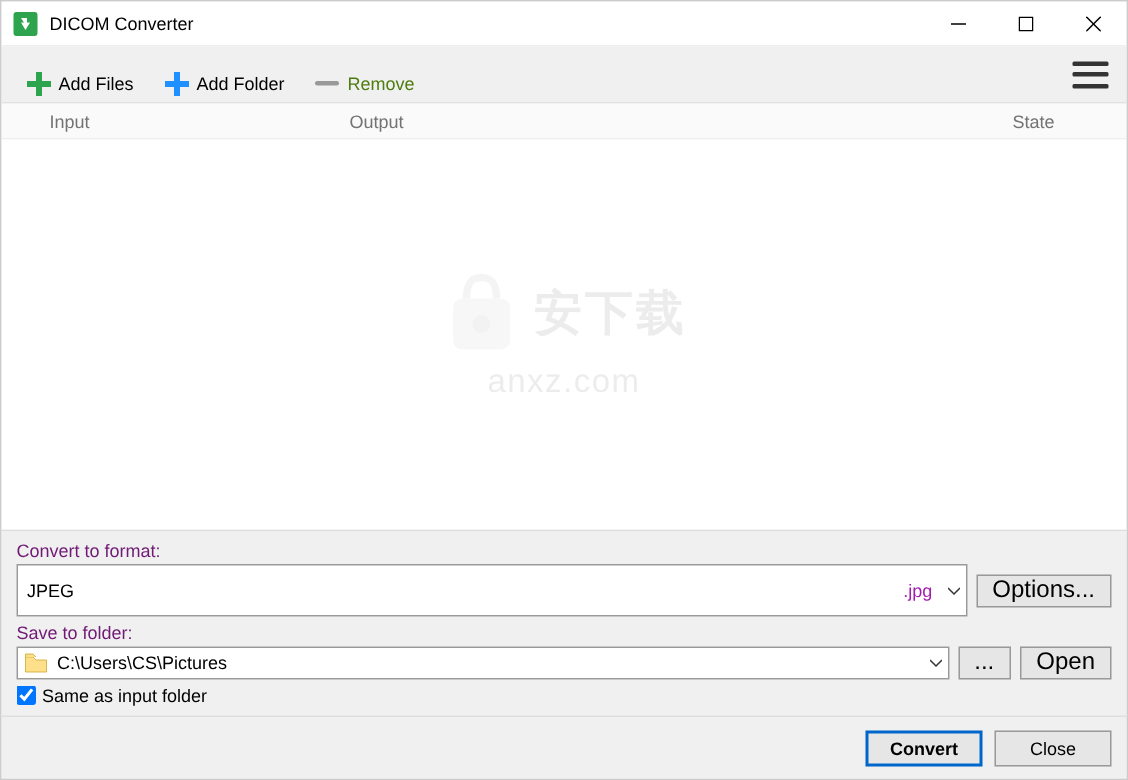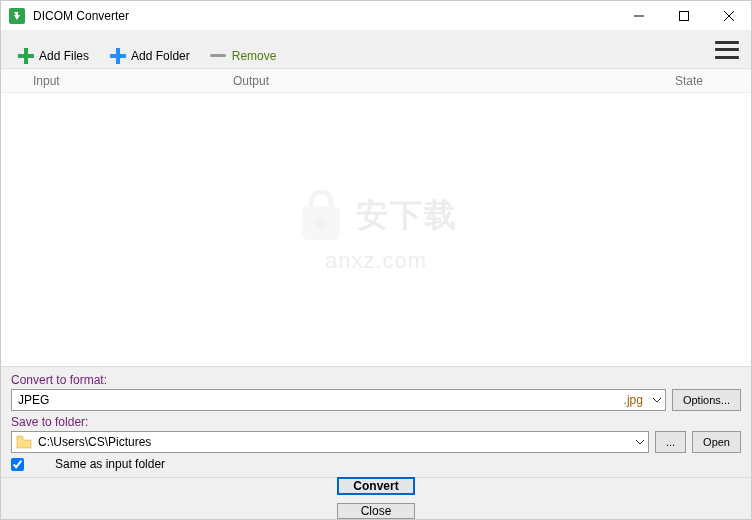--- a/index.html
+++ b/index.html
@@ -30,32 +30,32 @@
 .list-area { flex: 1; background: #fff; position: relative; overflow: hidden; }
 .watermark { position: absolute; top: 50%; left: 50%; transform: translate(-50%, -50%); display: flex; flex-direction: column; align-items: center; opacity: 0.15; pointer-events: none; }
 .watermark-top { display: flex; align-items: center; gap: 8px; }
 .wm-lock { width: 54px; height: 60px; }
 .wm-text-cn { font-size: 32px; font-weight: bold; color: #888; letter-spacing: 2px; }
 .wm-text-en { font-size: 22px; color: #888; letter-spacing: 1px; margin-top: 2px; }
 
 .bottom-panel { background: #f0f0f0; padding: 6px 10px; border-top: 1px solid #ddd; }
 .panel-row { display: flex; align-items: center; margin-bottom: 4px; }
 .panel-label { font-size: 12px; color: #701a75; margin-bottom: 2px; }
-.format-select { flex: 1; height: 22px; background: #fff; border: 1px solid #999; display: flex; align-items: center; padding: 0 6px; font-size: 12px; position: relative; }
+.format-select { flex: 1; height: 35px; background: #fff; border: 1px solid #999; display: flex; align-items: center; padding: 0 6px; font-size: 12px; position: relative; }
 .format-select .fmt-name { flex: 1; }
-.format-select .fmt-ext { color: #a16207; margin-right: 16px; }
+.format-select .fmt-ext { color: #a21caf; margin-right: 16px; }
 .format-select .chev { position: absolute; right: 4px; }
-.side-btn { height: 22px; padding: 0 10px; margin-left: 6px; background: #e6e6e6; border: 1px solid #999; font-size: 11px; display: flex; align-items: center; cursor: pointer; }
+.side-btn { height: 22px; padding: 0 10px; margin-left: 6px; background: #e6e6e6; border: 1px solid #999; font-size: 16px; display: flex; align-items: center; cursor: pointer; }
 .folder-select { flex: 1; height: 22px; background: #fff; border: 1px solid #999; display: flex; align-items: center; padding: 0 4px; font-size: 12px; position: relative; }
 .folder-icon { width: 16px; height: 14px; margin-right: 6px; }
 .folder-select .chev { position: absolute; right: 4px; }
-.checkbox-row { display: flex; align-items: center; margin-top: 2px; gap: 27px; }
+.checkbox-row { display: flex; align-items: flex-start; margin-top: 2px; }
 .checkbox-row input { margin-right: 4px; }
 
-.footer { height: 42px; background: #f0f0f0; border-top: 1px solid #ddd; display: flex; align-items: center; justify-content: flex-end; padding: 0 10px; gap: 8px; flex-direction: column; }
+.footer { height: 42px; background: #f0f0f0; border-top: 1px solid #ddd; display: flex; align-items: center; justify-content: flex-end; padding: 0 10px; gap: 8px; }
 .footer-btn { height: 24px; min-width: 78px; background: #e6e6e6; border: 1px solid #999; font-size: 12px; display: flex; align-items: center; justify-content: center; cursor: pointer; }
 .footer-btn.primary { border: 2px solid #0066cc; font-weight: bold; }
 .chev svg { width: 8px; height: 8px; }
 </style>
 </head>
 <body>
 
 <div class="titlebar">
   <div class="app-icon">
     <svg viewBox="0 0 10 10">

